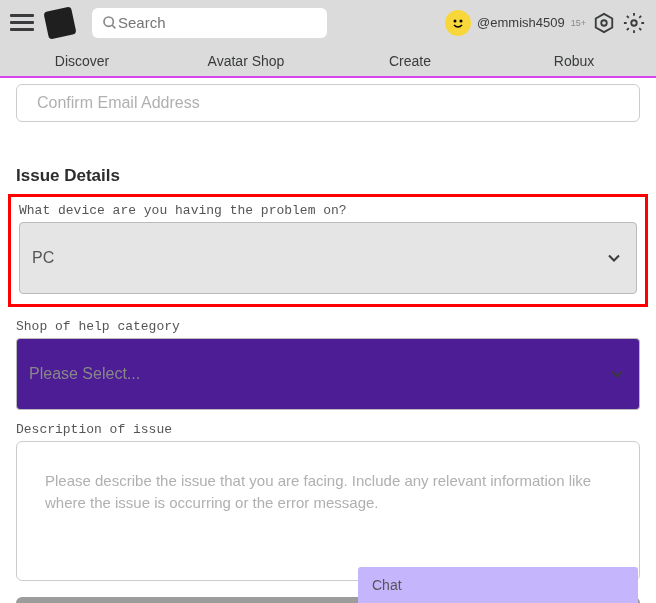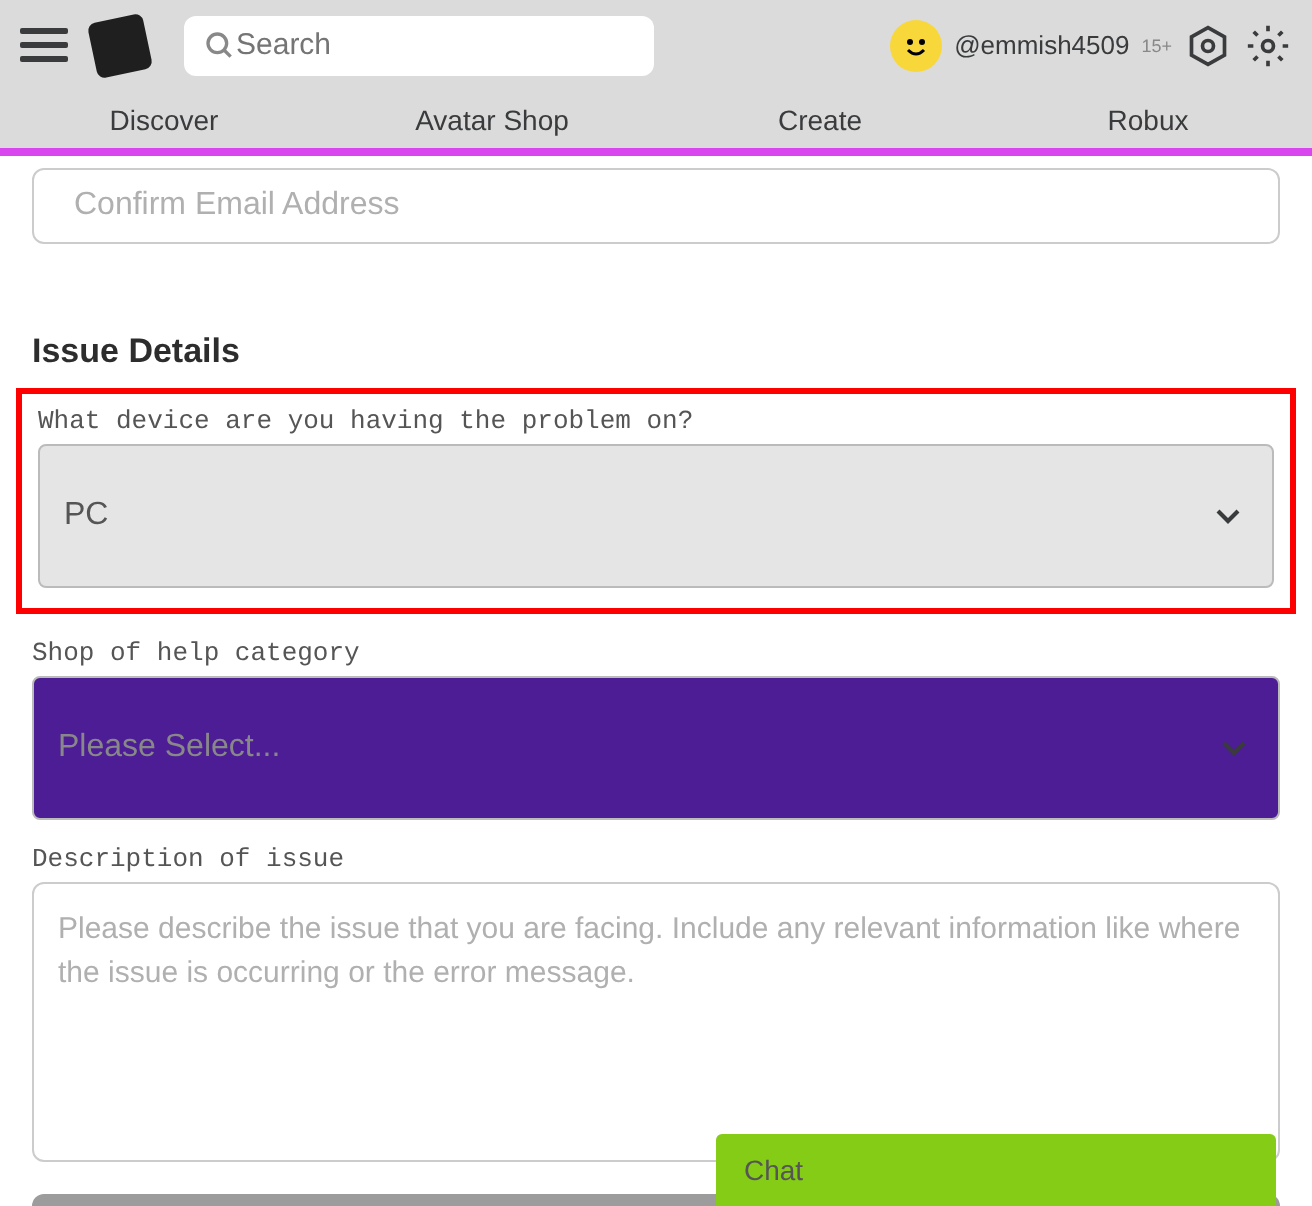--- a/index.html
+++ b/index.html
@@ -10,51 +10,51 @@
     .hamburger span { height: 3px; background: #393b3d; border-radius: 1px; }
     .logo { width: 28px; height: 28px; transform: rotate(-12deg); background: #1f1f1f; border-radius: 4px; margin-left: 4px; }
     .search-box { flex: 1; max-width: 235px; background: #fff; border-radius: 6px; height: 30px; display: flex; align-items: center; padding: 12px 10px; margin-left: 10px; }
     .search-box input { border: none; outline: none; flex: 1; font-size: 15px; color: #888; background: transparent; }
     .header-right { margin-left: auto; display: flex; align-items: center; gap: 6px; }
     .avatar { width: 26px; height: 26px; background: #f8d73b; border-radius: 50%; display: flex; align-items: center; justify-content: center; font-size: 14px; }
     .username { font-size: 13px; color: #393b3d; }
     .age-badge { font-size: 9px; color: #888; }
     .hex-icon, .gear-icon { width: 24px; height: 24px; display: flex; align-items: center; justify-content: center; }
     
-    .nav { background: #dbdbdb; height: 33px; display: flex; align-items: center; border-bottom: 4px solid #d946ef; }
+    .nav { background: #dbdbdb; height: 33px; display: flex; align-items: center; border-bottom: 2px solid #d946ef; }
     .nav-item { flex: 1; text-align: center; font-size: 14px; color: #393b3d; cursor: pointer; }
     
     .content { padding: 0 16px; }
     
     .email-field { margin-top: 6px; border: 1px solid #ccc; border-radius: 6px; padding: 9px 20px; color: #b0b0b0; font-size: 16px; }
     
     .section-title { font-size: 17px; font-weight: 700; color: #2d2d2d; margin-top: 44px; margin-bottom: 8px; }
     
     .highlight-box { border: 3px solid #ff0000; padding: 6px 8px 10px; margin: 0 -8px; }
     
     .field-label { font-size: 13px; color: #555; margin-bottom: 4px; font-family: Liberation Mono, monospace; }
     
     .select-row { display: flex; align-items: center; justify-content: space-between; border: 1px solid #bbb; border-radius: 4px; padding: 25px 12px; font-size: 16px; cursor: pointer; }
     .select-disabled { background: #e5e5e5; color: #555; }
     .select-white { background: #4c1d95; color: #888; }
     
     .chevron { font-size: 18px; }
     
     .spacer { height: 12px; }
     
-    .textarea-box { border: 1px solid #ccc; border-radius: 6px; padding: 12px; min-height: 140px; color: #b0b0b0; font-size: 15px; line-height: 1.45; position: relative; }
+    .textarea-box { border: 1px solid #ccc; border-radius: 6px; padding: 28px; min-height: 140px; color: #b0b0b0; font-size: 15px; line-height: 1.45; position: relative; }
     .resize-handle { position: absolute; right: 3px; bottom: 3px; width: 10px; height: 10px; }
     .resize-handle::before, .resize-handle::after { content: ''; position: absolute; background: #999; height: 1px; transform: rotate(-45deg); }
     .resize-handle::before { width: 10px; right: 0; bottom: 3px; }
     .resize-handle::after { width: 6px; right: 0; bottom: 1px; }
     
     .submit-btn { width: 100%; background: #9c9c9c; color: #fff; border: none; border-radius: 6px; padding: 11px; font-size: 18px; font-weight: 600; margin-top: 16px; cursor: pointer; }
     
     .footer-bar { background: #e9e9e9; height: 38px; margin-top: 22px; }
-    .chat-tab { position: absolute; right: 18px; bottom: 0; width: 280px; background: #84cc16; padding: 10px 14px; font-size: 14px; color: #555; border-radius: 3px 3px 0 0; }
+    .chat-tab { position: absolute; right: 18px; bottom: 0; width: 280px; background: #c4b5fd; padding: 10px 14px; font-size: 14px; color: #555; border-radius: 3px 3px 0 0; }
     
     .page-wrap { position: relative; width: 656px; height: 603px; overflow: hidden; }
   </style>
 </head>
 <body>
 
 <div class="page-wrap">
 
   <div class="header">
     <div class="hamburger">

